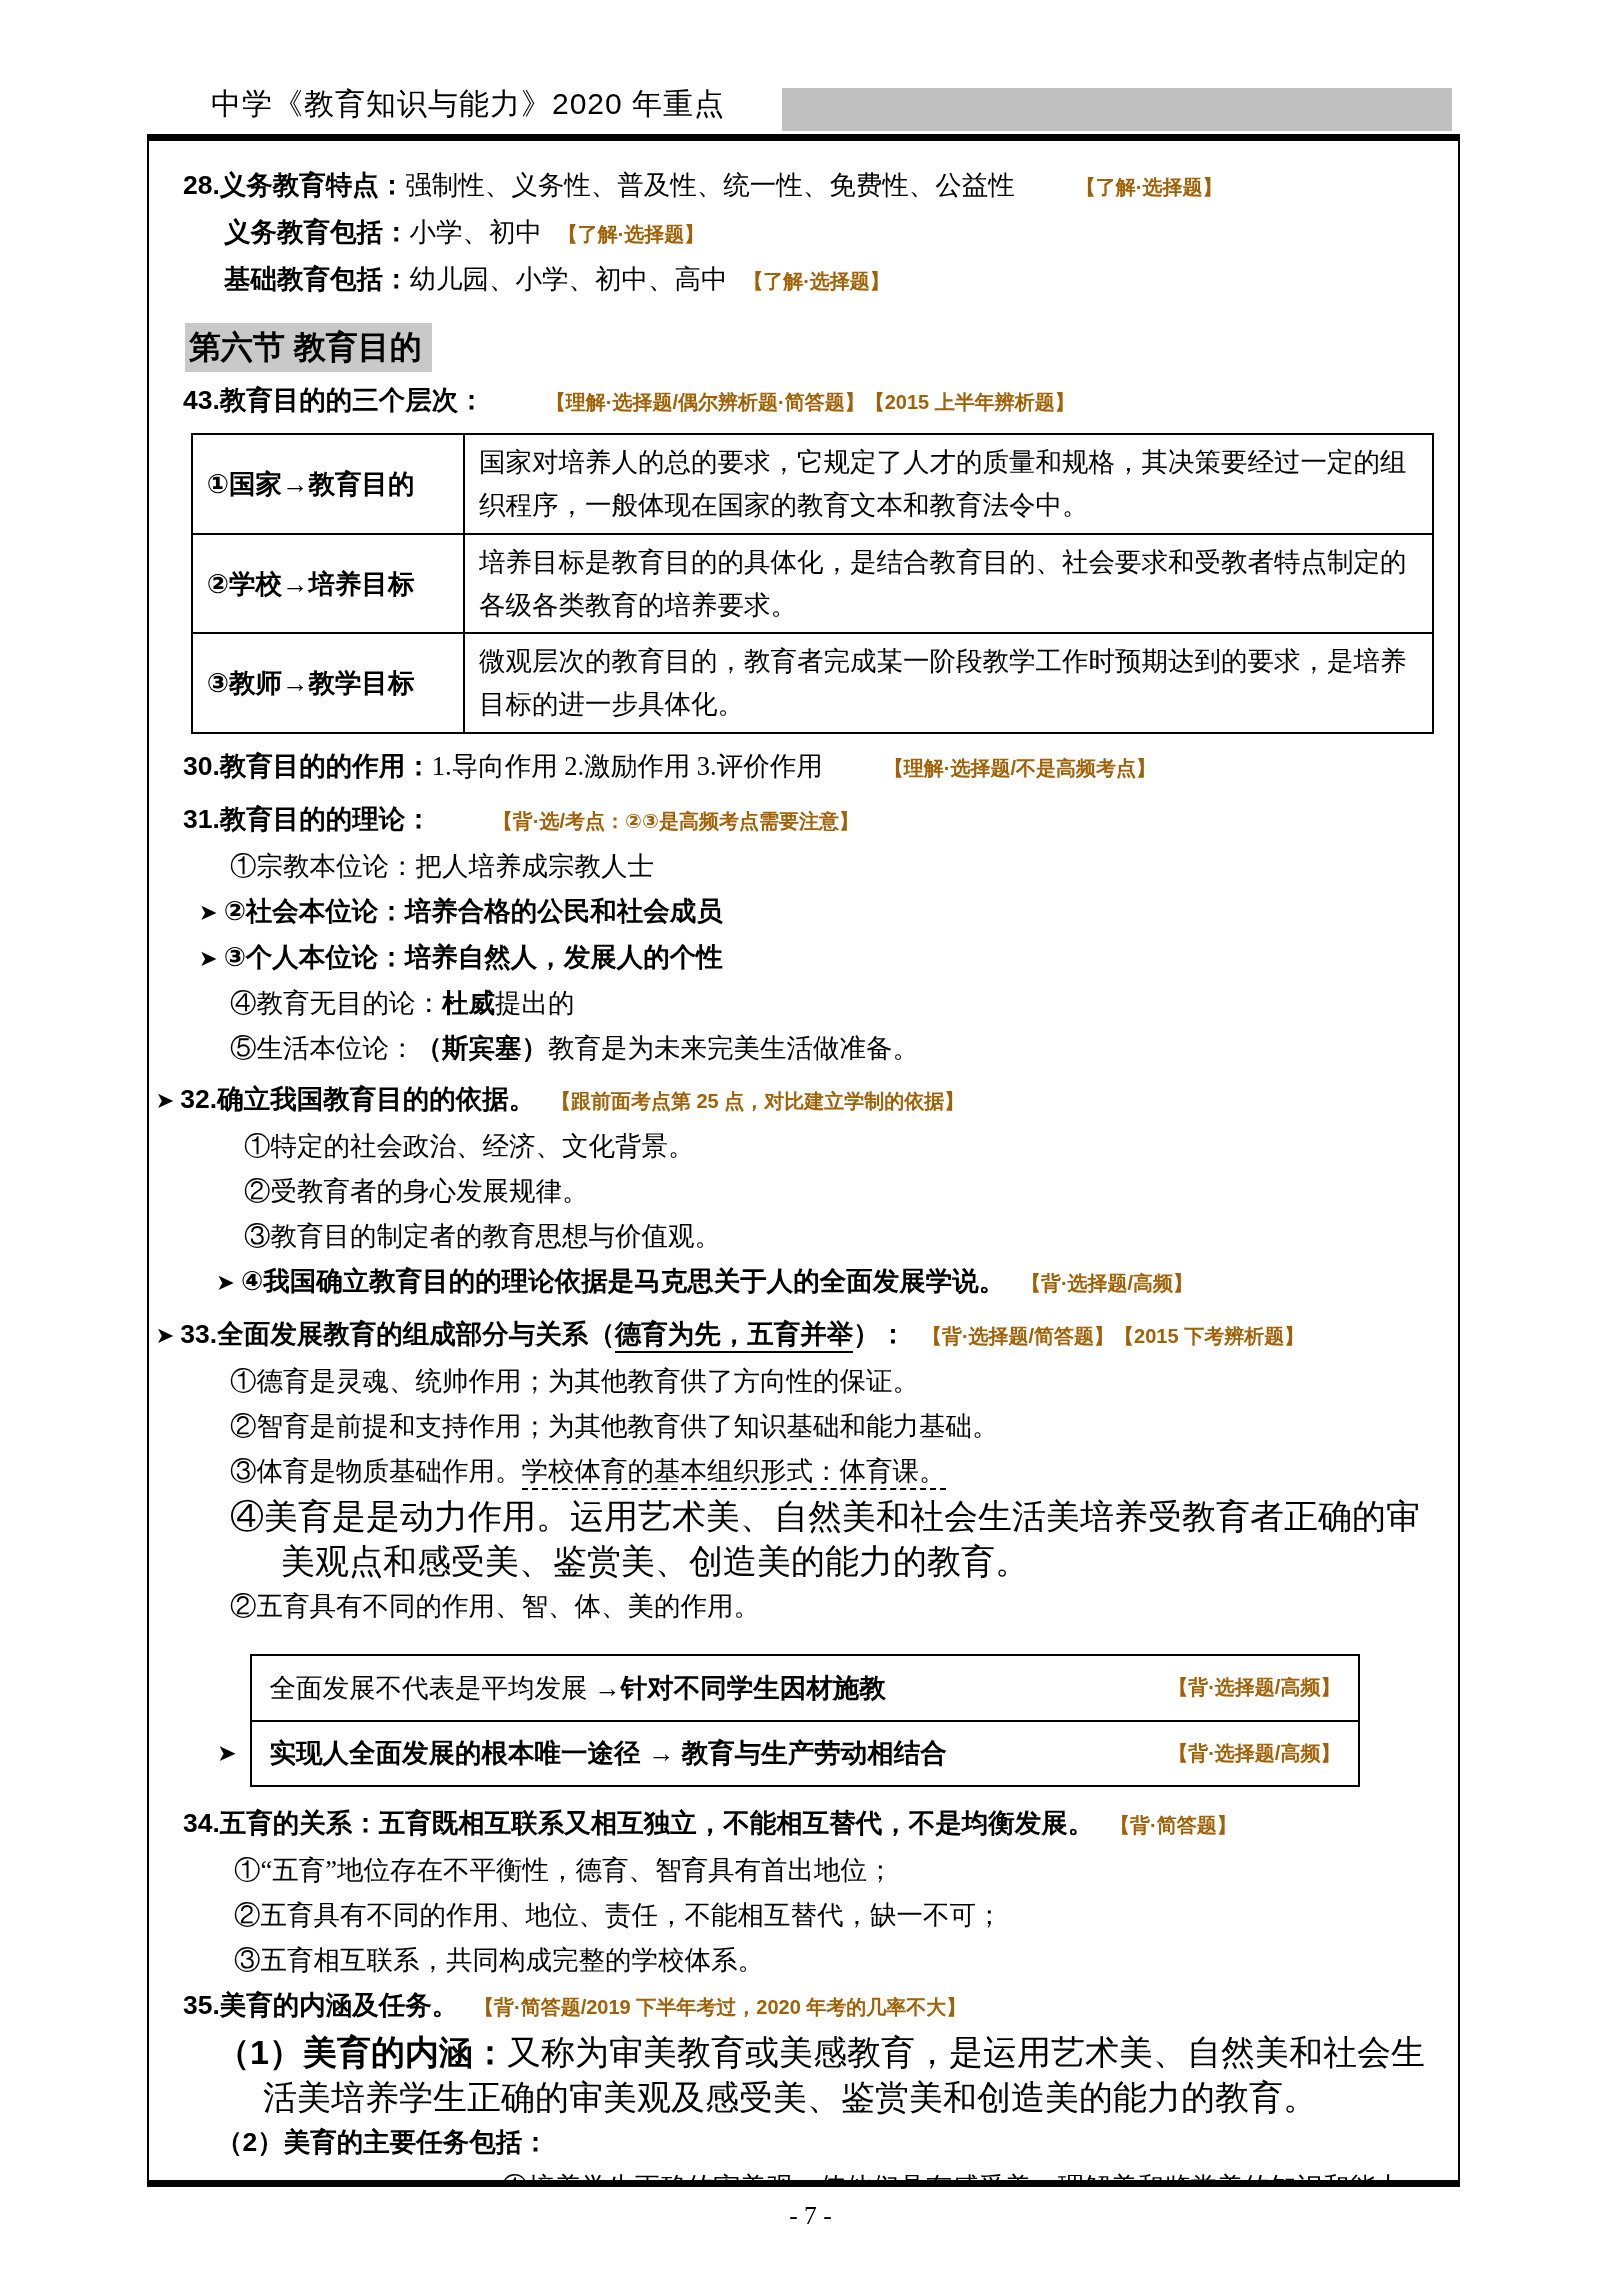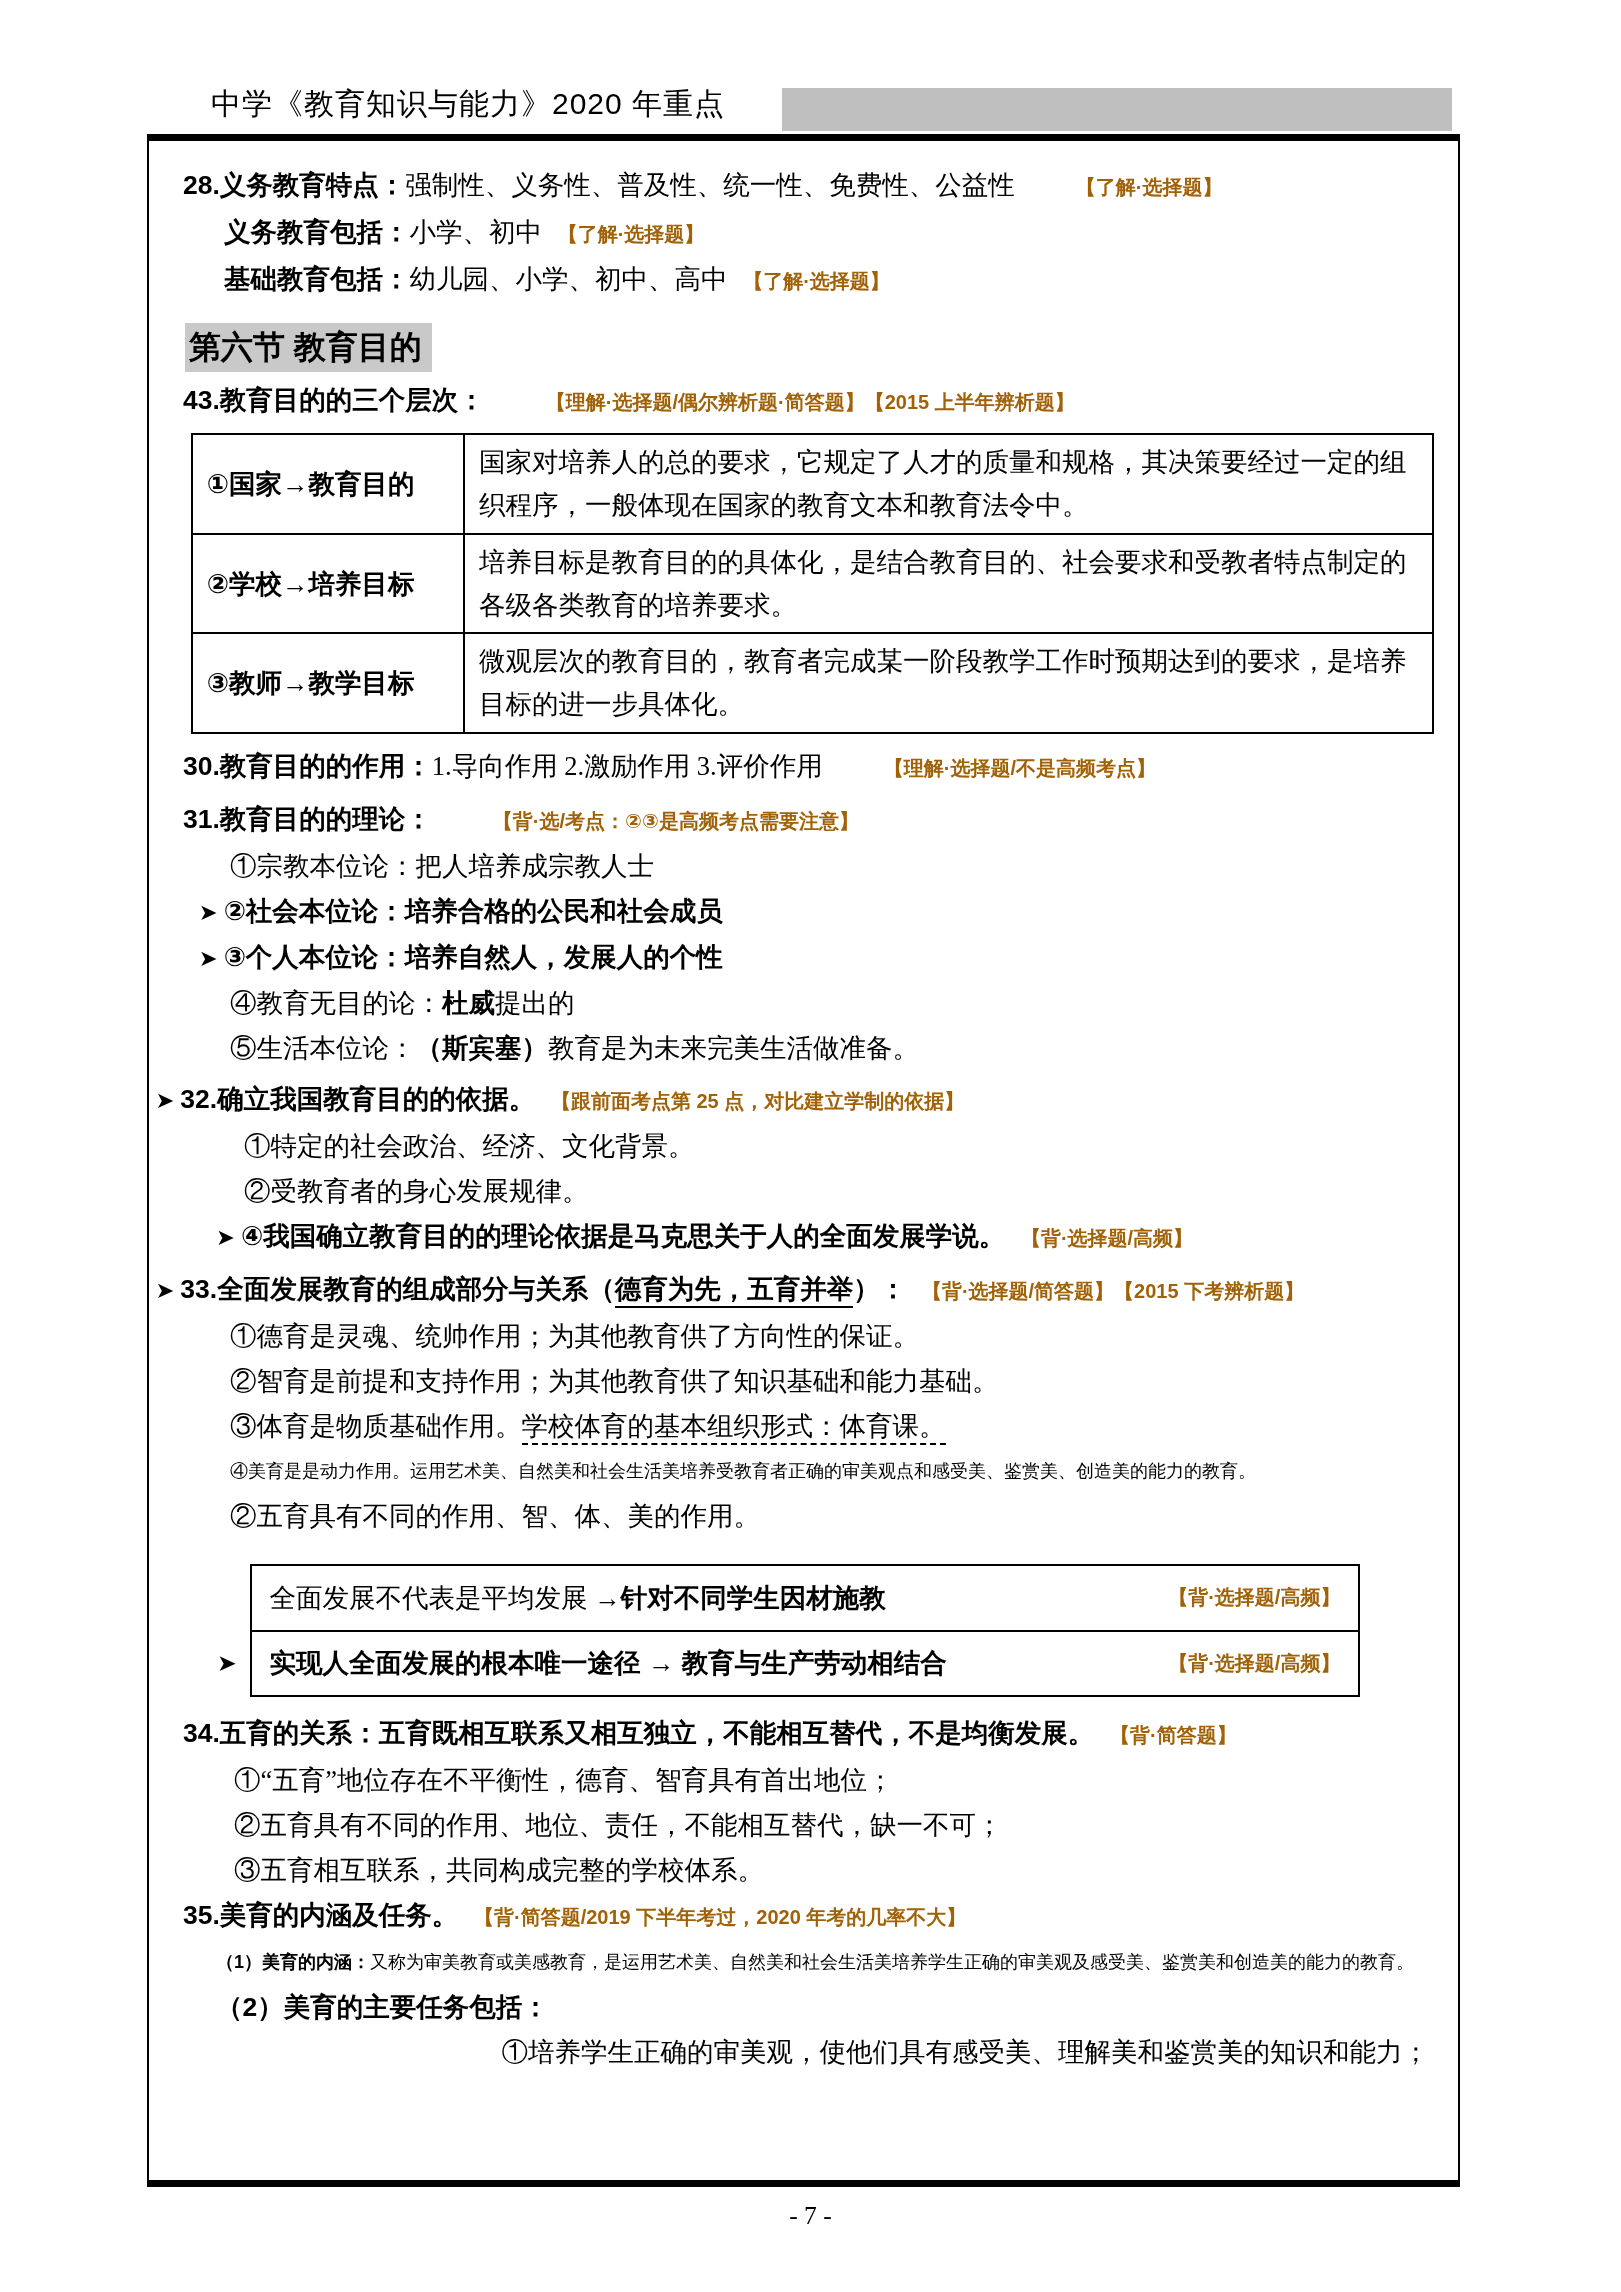--- a/index.html
+++ b/index.html
@@ -16,21 +16,21 @@
   .content{
     position:absolute;left:147px;top:134px;width:1313px;height:2053px;
     box-sizing:border-box;
     border-top:7.8px solid #000;border-bottom:7.8px solid #000;
     border-left:2.9px solid #000;border-right:2.9px solid #000;
     padding:21.6px 29px 0 34px;
     overflow:hidden;
   }
 
   .line{font-size:26.5px;line-height:45px;white-space:nowrap;}
-  .wrapline{font-size:18px;line-height:45px;}
+  .wrapline{font-size:34px;line-height:45px;}
   .b{font-weight:bold;font-family:"Liberation Sans","DejaVu Sans",sans-serif;}
   .tag{color:#a16207;font-weight:bold;font-family:"Liberation Sans","DejaVu Sans",sans-serif;font-size:20px;margin-left:15.7px;white-space:nowrap;}
   .tag.far{margin-left:61px;}
   .arrow{font-family:"DejaVu Sans",sans-serif;font-size:22.5px;margin-right:5.9px;}
 
   .l1a{margin-left:41px;}   
   .l1{margin-left:47px;}    
   .l1-arrow{margin-left:15.7px;}
   .l0-arrow{margin-left:-27.4px;}
   .l2{margin-left:61px;}    
@@ -130,20 +130,21 @@
     </div>
     <div class="line l1">
       <span>⑤生活本位论：</span><span class="b">（斯宾塞）</span><span>教育是为未来完美生活做准备。</span>
     </div>
 
     <div class="line l0-arrow mt6">
       <span class="arrow">➤</span><span class="b">32.确立我国教育目的的依据。</span><span class="tag">【跟前面考点第 25 点，对比建立学制的依据】</span>
     </div>
     <div class="line l2">①特定的社会政治、经济、文化背景。</div>
     <div class="line l2">②受教育者的身心发展规律。</div>
+    <div class="line l2">③教育目的制定者的教育思想与价值观。</div>
     <div class="line l2-arrow">
       <span class="arrow">➤</span><span class="b">④我国确立教育目的的理论依据是马克思关于人的全面发展学说。</span><span class="tag">【背·选择题/高频】</span>
     </div>
 
     <div class="line l0-arrow mt6">
       <span class="arrow">➤</span><span class="b">33.全面发展教育的组成部分与关系（</span><span class="b u-solid">德育为先，五育并举</span><span class="b">）：</span><span class="tag">【背·选择题/简答题】【2015 下考辨析题】</span>
     </div>
     <div class="line l1">①德育是灵魂、统帅作用；为其他教育供了方向性的保证。</div>
     <div class="line l1">②智育是前提和支持作用；为其他教育供了知识基础和能力基础。</div>
     <div class="line l1">

